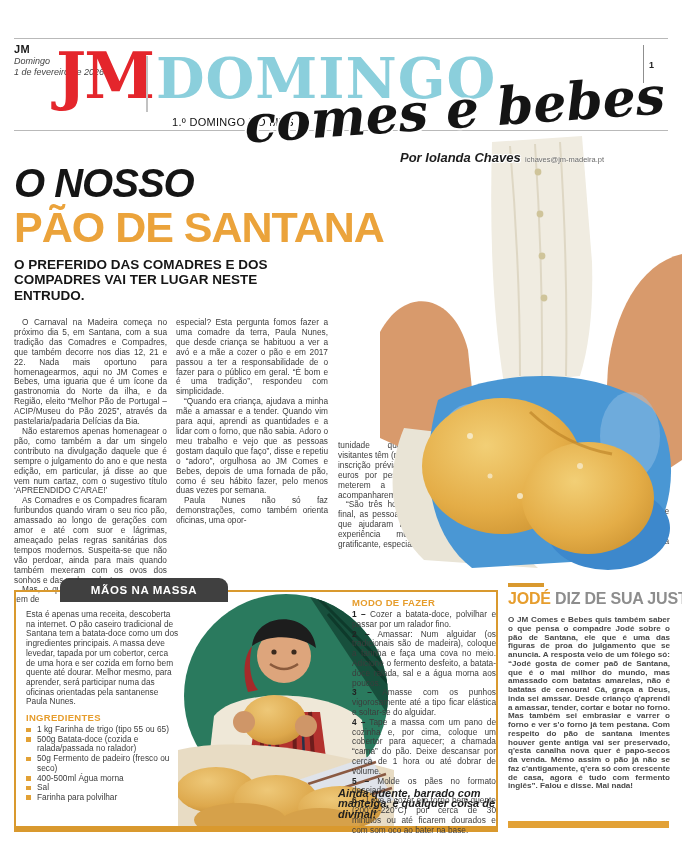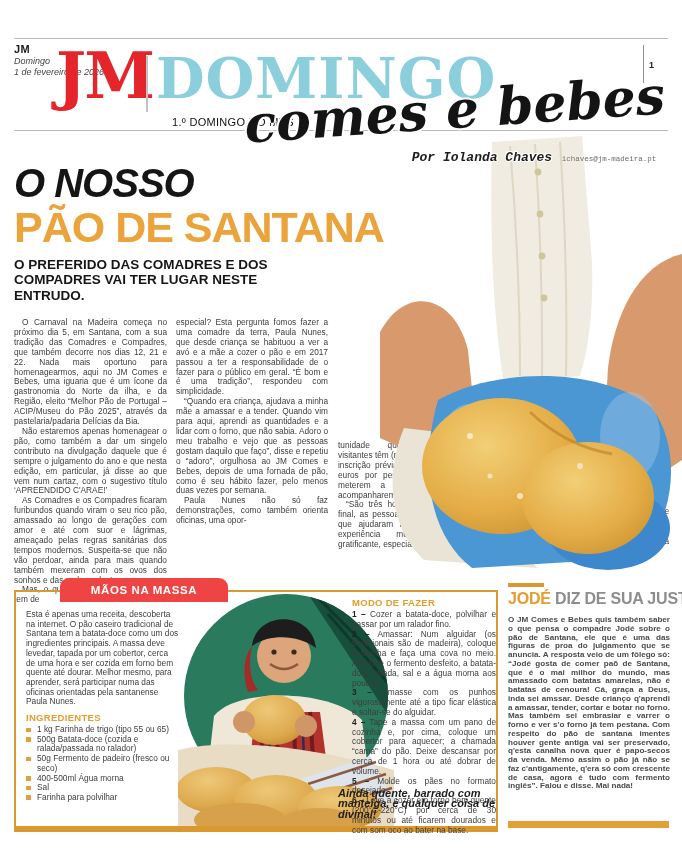--- a/index.html
+++ b/index.html
@@ -18,42 +18,42 @@
   .domingo-logo{left:156px;top:50px;font-family:"DejaVu Serif",serif;font-weight:bold;font-size:56px;line-height:56px;color:#8bcfdc;letter-spacing:1px;}
   .kicker{left:172px;top:116px;font-size:11px;font-weight:normal;color:#111;letter-spacing:.3px;}
   .header-rule{left:14px;top:130px;width:654px;height:1px;background:#b9b9b9;z-index:1;}
   .script-title{
     left:244px;top:84px;z-index:5;font-family:"DejaVu Serif",serif;font-style:italic;font-weight:bold;
     font-size:52px;line-height:52px;color:#141414;transform:rotate(-4deg);
     text-shadow:-2px 0 #fff,2px 0 #fff,0 -2px #fff,0 2px #fff;white-space:nowrap;
   }
   .pagenum-line{left:643px;top:45px;width:1px;height:38px;background:#8f8f8f;}
   .pagenum{left:649px;top:60px;font-size:9px;font-weight:bold;color:#222;}
-  .byline{left:400px;top:148px;width:268px;text-align:center;z-index:6;white-space:nowrap;font-family:Liberation Mono, monospace;}
+  .byline{left:400px;top:148px;width:268px;text-align:left;z-index:6;white-space:nowrap;}
   .byline .author{font-size:13px;font-weight:bold;font-style:italic;color:#1d1d1d;
     text-shadow:-1px 0 #fff,1px 0 #fff,0 -1px #fff,0 1px #fff,1px 1px #fff,-1px -1px #fff;}
   .byline .email{font-size:7.5px;color:#6b6b6b;text-shadow:0 0 2px #fff;}
   
   .hl1{left:14px;top:162px;font-size:40px;line-height:42px;font-weight:600;font-style:italic;color:#151515;letter-spacing:-1px;z-index:6;}
   .hl2{left:14px;top:204px;font-size:43px;line-height:46px;font-weight:800;color:#eba33b;letter-spacing:-1px;z-index:6;}
   .standfirst{left:14px;top:257px;width:268px;font-size:13.5px;line-height:15.4px;font-weight:800;color:#161616;z-index:6;}
   
   .col{font-size:8.3px;line-height:9.9px;text-align:justify;color:#3c3c3c;z-index:2;}
   .col p{margin:0;text-indent:8px;}
   .col p.noindent{text-indent:0;}
   .c1{left:14px;top:318px;width:153px;}
   .c2{left:176px;top:318px;width:152px;}
   .c3{left:338px;top:441px;width:160px;}
   .c4{left:508px;top:487px;width:161px;}
   .wrapshape{float:right;width:70px;height:32px;}
   
   .hero{left:380px;top:136px;width:302px;height:436px;z-index:3;}
   
   .recipe-box{left:14px;top:590px;width:480px;height:234px;border:2px solid #d9992e;border-bottom:6px solid #d9992e;z-index:2;background:transparent;}
-  .recipe-tab{left:60px;top:578px;width:168px;height:24px;background:#ef4444;border-radius:9px 9px 0 0;
+  .recipe-tab{left:60px;top:578px;width:168px;height:24px;background:#404040;border-radius:9px 9px 0 0;
     color:#fff;font-size:11.5px;font-weight:800;letter-spacing:.6px;text-align:center;line-height:25px;z-index:4;}
   .recipe-intro{left:26px;top:610px;width:153px;font-size:8.3px;line-height:9.7px;color:#3c3c3c;z-index:3;}
   .ing-title{left:26px;top:712px;font-size:9.5px;font-weight:700;color:#e69d2d;letter-spacing:.3px;z-index:3;}
   .ing-list{left:26px;top:725px;width:155px;z-index:3;}
   .ing{position:relative;padding-left:11px;font-size:8.3px;line-height:9.7px;color:#3c3c3c;}
   .ing .sq{position:absolute;left:0;top:2.5px;width:4.5px;height:4.5px;background:#e2a136;}
   .method-title{left:352px;top:597px;font-size:9.5px;font-weight:800;color:#e69d2d;letter-spacing:.3px;z-index:3;}
   .steps{left:352px;top:610px;width:144px;font-size:8.3px;line-height:9.8px;color:#3c3c3c;text-align:justify;z-index:3;}
   .steps .step{margin:0;}
   .steps .n{font-weight:800;color:#222;}

